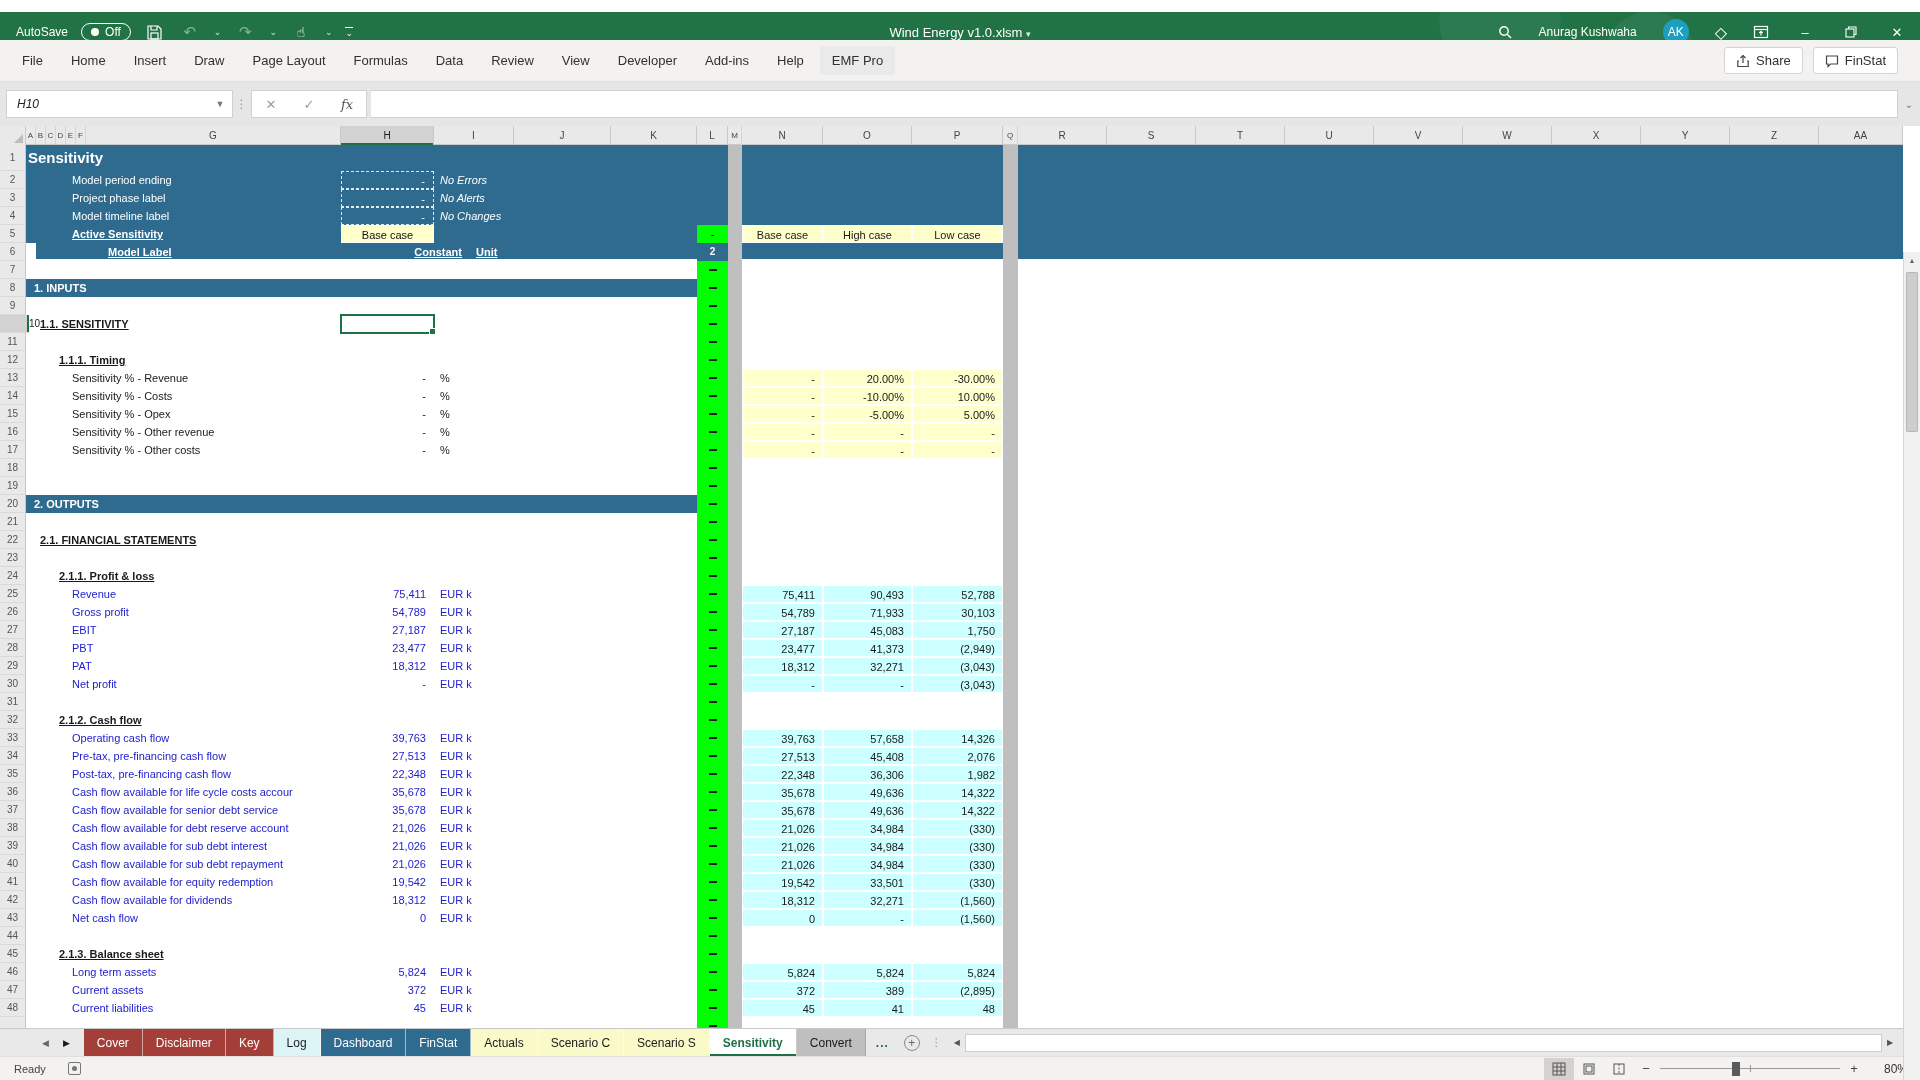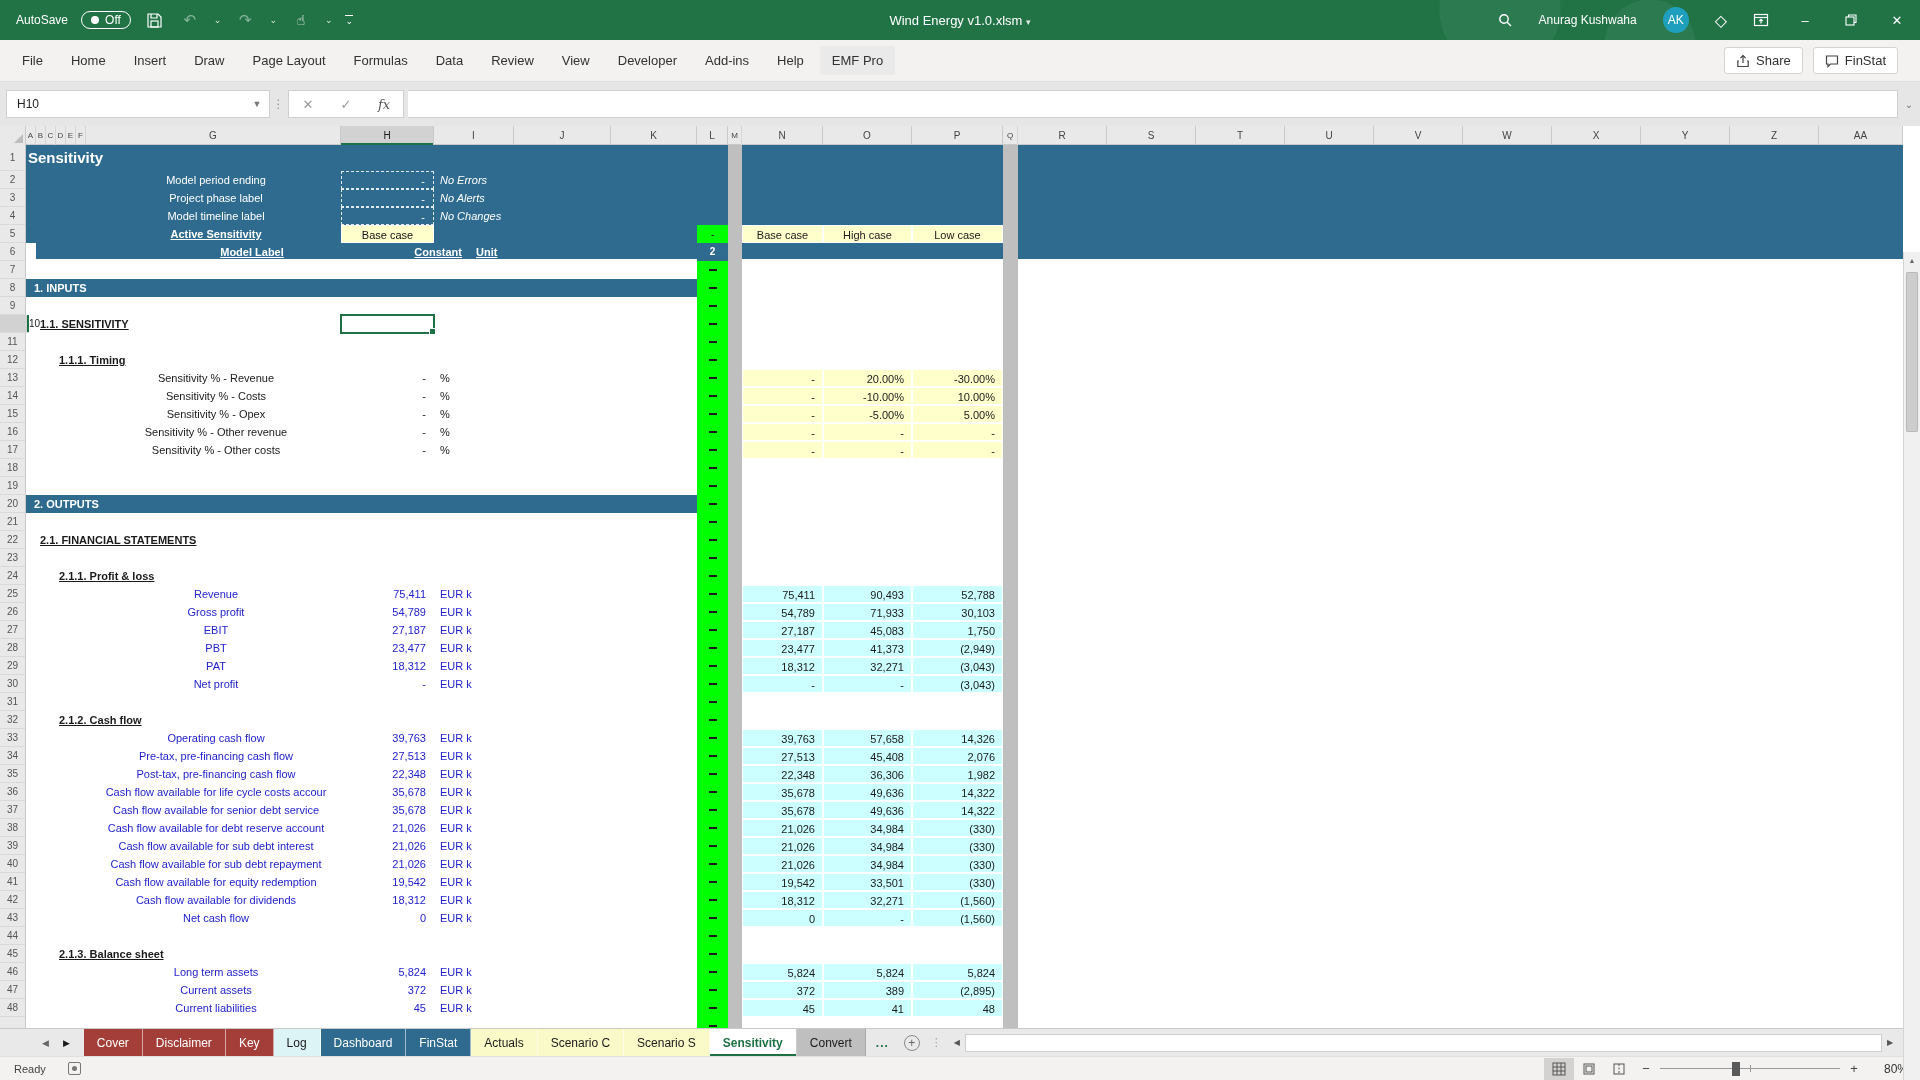--- a/index.html
+++ b/index.html
@@ -1,21 +1,21 @@
 <!DOCTYPE html>
 <html><head>
 <meta charset="utf-8">
 <style>
   *{margin:0;padding:0;box-sizing:border-box;}
   html,body{width:1920px;height:1080px;overflow:hidden;background:#fff;
     font-family:"Liberation Sans","DejaVu Sans",sans-serif;-webkit-font-smoothing:antialiased;}
   #app{position:relative;width:1920px;height:1080px;}
 
   
-  .titlebar{position:absolute;top:0;left:0;width:1920px;height:40px;background:#217346;
+  .titlebar{position:absolute;top:12px;left:0;width:1920px;height:40px;background:#217346;
     background-image:radial-gradient(circle 120px at 1500px 10px,rgba(255,255,255,.05) 0 60px,transparent 61px),
                      radial-gradient(circle 90px at 1650px 45px,rgba(255,255,255,.05) 0 45px,transparent 46px);
     display:flex;align-items:center;color:#fff;font-size:12px;}
   .tb-left{display:flex;align-items:center;gap:13px;padding-left:16px;}
   .pill{display:flex;align-items:center;gap:6px;border:1px solid #fff;border-radius:9px;height:18px;padding:0 9px;}
   .pill .dot{width:8px;height:8px;border-radius:50%;background:#fff;}
   .tbicon{display:flex;align-items:center;justify-content:center;width:22px;height:24px;color:#fff;}
   .dim{opacity:.45;}
   .caret{font-size:9px;opacity:.85;}
   .qat{border-top:1px solid #fff;font-size:9px;line-height:9px;padding-top:1px;}
@@ -33,22 +33,22 @@
   .rtabs{display:flex;align-items:center;gap:4px;padding-left:10px;}
   .rtab{padding:7px 12px;white-space:nowrap;}
   .rtab.hl{background:#EAEAEA;border-radius:2px;}
   .rr-right{margin-left:auto;display:flex;align-items:center;gap:10px;padding-right:22px;}
   .btnlite{display:flex;align-items:center;gap:6px;background:#fff;border:1px solid #D6D4D2;
     border-radius:3px;height:27px;padding:0 11px;font-size:13px;color:#323130;}
 
   
   .fbar{position:absolute;top:82px;left:0;width:1920px;height:44px;background:#E6E6E6;
     display:flex;align-items:center;font-size:12px;color:#444;}
-  .namebox{margin-left:6px;width:264px;height:28px;background:#fff;border:1px solid #D0D0D0;
-    display:flex;align-items:center;}
+  .namebox{margin-left:6px;width:227px;height:28px;background:#fff;border:1px solid #D0D0D0;
+    display:flex;align-items:center;font-style:italic;}
   .namebox .nbtext{flex:1;padding-left:10px;color:#222;}
   .nbdrop{width:24px;text-align:center;color:#777;font-size:9px;}
   .fsep{width:18px;text-align:center;color:#9a9a9a;font-size:12px;letter-spacing:1px;}
   .fbtns{height:28px;background:#fff;border:1px solid #D0D0D0;display:flex;align-items:center;}
   .fbtn{width:38px;text-align:center;color:#9a9a9a;font-size:13px;}
   .fxg{font-family:"DejaVu Serif",serif;font-style:italic;color:#555;}
   .finput{flex:1;height:28px;background:#fff;border:1px solid #D0D0D0;border-left:none;margin-left:4px;
     font:12px "Liberation Sans",sans-serif;padding:0 8px;outline:none;}
   .fexp{width:22px;text-align:center;color:#777;font-size:10px;}
 
@@ -77,21 +77,21 @@
   .r.rb{box-shadow:inset 0 -2px 0 #fff;margin-left:36px;}
   .cell{position:absolute;top:0;bottom:0;white-space:nowrap;overflow:hidden;}
   .x-label{left:26px;width:315px;}
   .x-h{left:341px;width:93px;text-align:right;padding-right:8px;}
   .x-i{left:434px;width:80px;padding-left:6px;}
   .x-note{left:434px;width:180px;padding-left:6px;font-style:italic;}
   .x-n{left:742px;width:81px;}
   .x-o{left:823px;width:89px;}
   .x-p{left:912px;width:91px;}
   .x-banner{left:26px;width:671px;background:#2E6B8F;color:#fff;font-weight:bold;padding-left:8px;}
-  .ind0{padding-left:2px;} .ind2{padding-left:14px;} .ind3{padding-left:33px;} .ind4{padding-left:65px;text-align:center;}
+  .ind0{padding-left:2px;} .ind2{padding-left:14px;} .ind3{padding-left:33px;} .ind4{padding-left:46px;}
   .b{font-weight:bold;text-decoration:underline;}
   .title-cell{font-size:15px;font-weight:bold;}
   .dashcell{border:1px dashed rgba(255,255,255,.85);color:#fff;}
   .h5cell{background:#FFFFCC;color:#111;text-align:center;border:1px solid #fff;padding-right:0;}
   .ylw{background:#FFFFCC;border:1px solid #fff;color:#1a1a1a;}
   .cyn{background:#CCFFFF;border:1px solid #fff;color:#1a1a1a;}
   .ctr{text-align:center;}
   .val{text-align:right;padding-right:7px;}
   .bt{color:#2222CC;}
 

